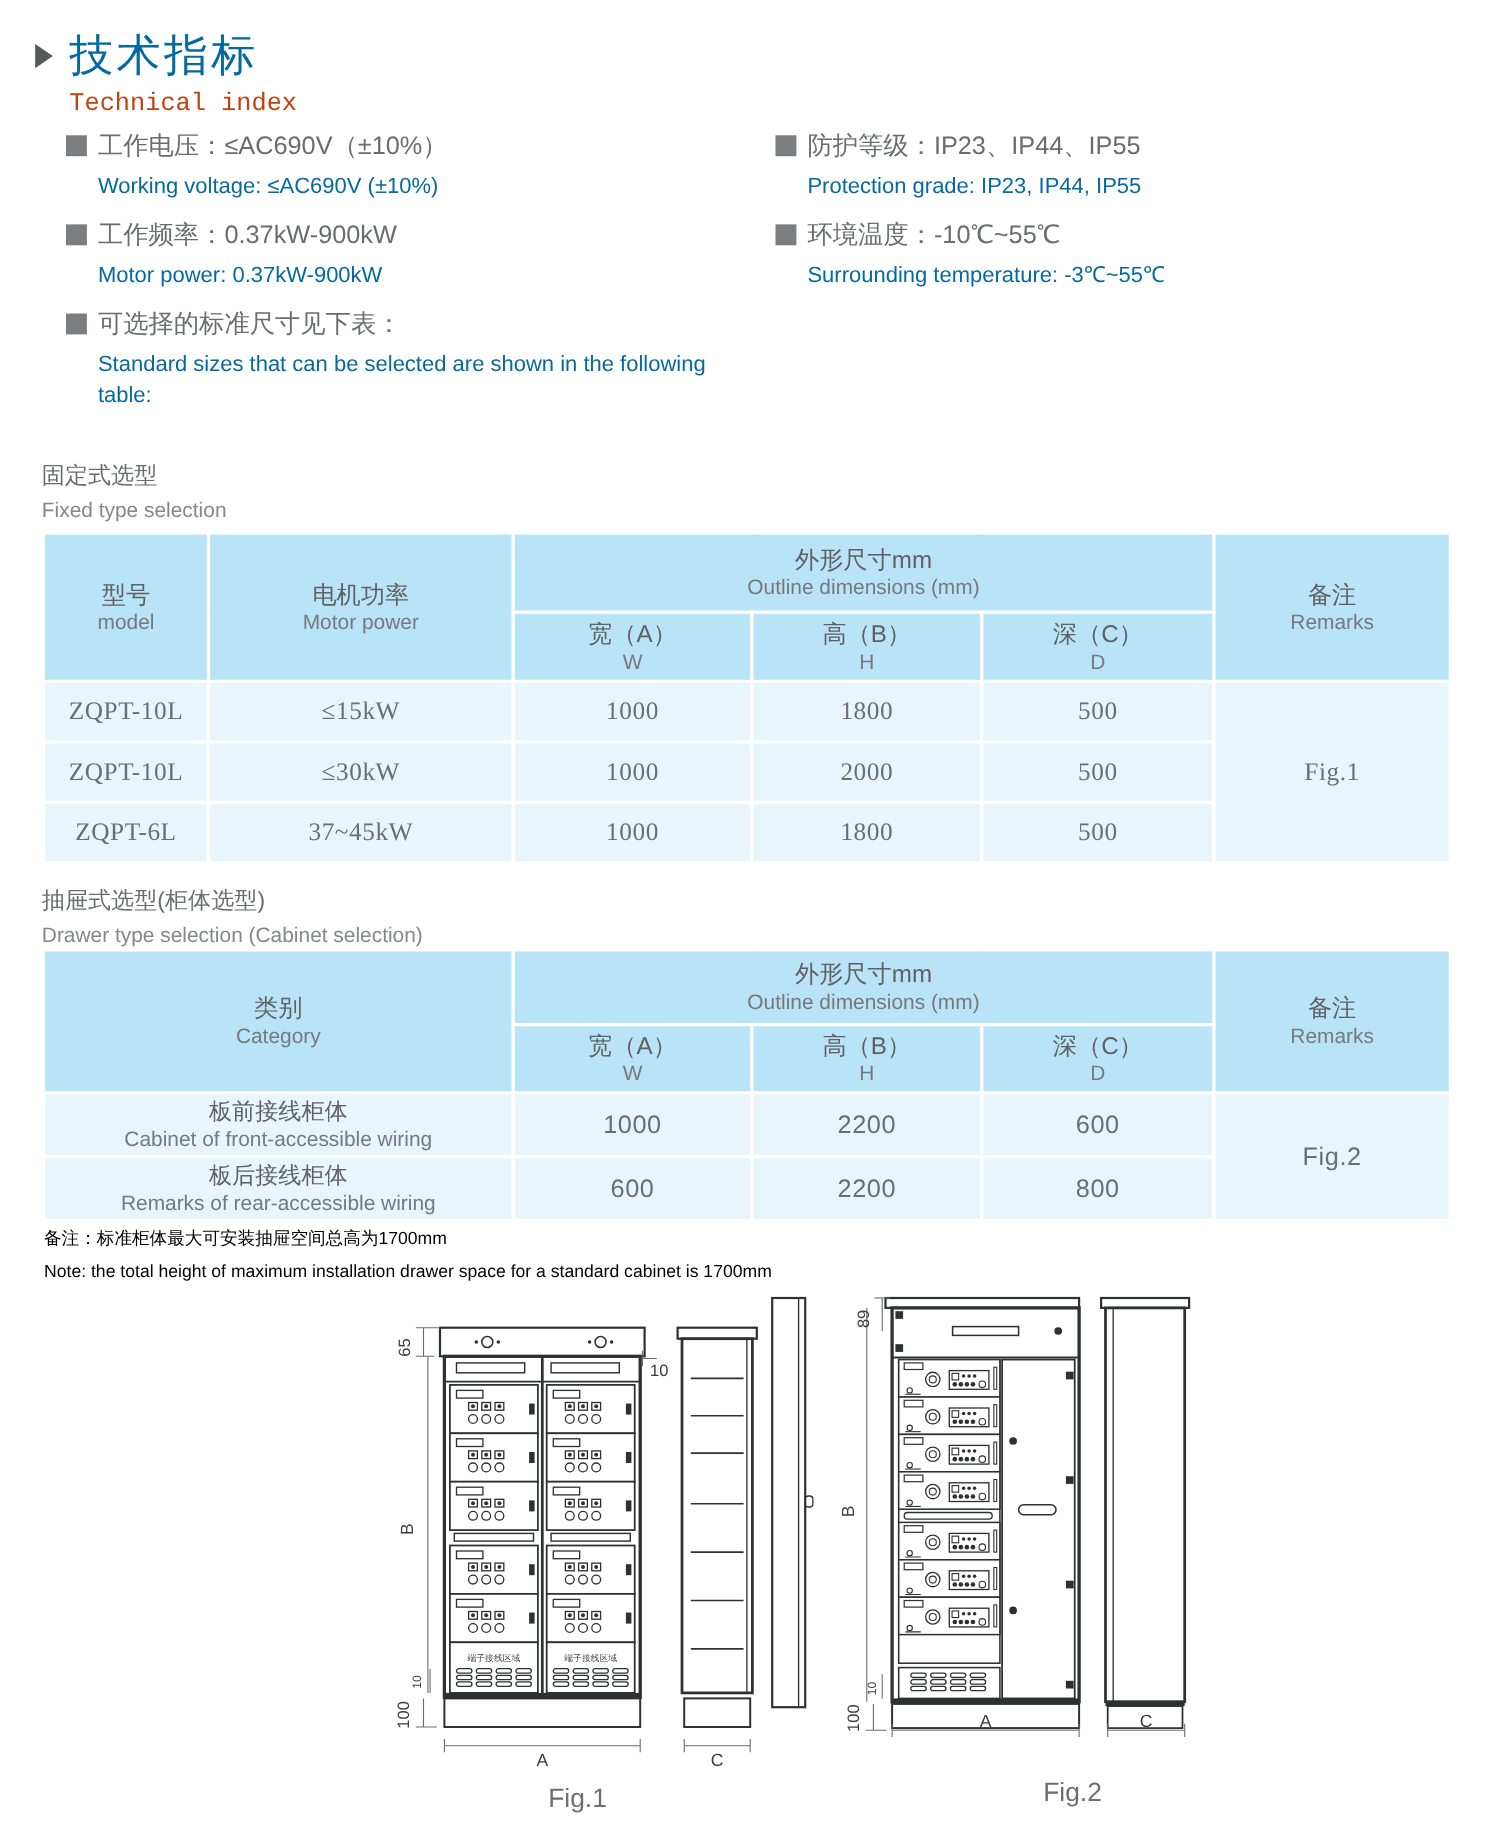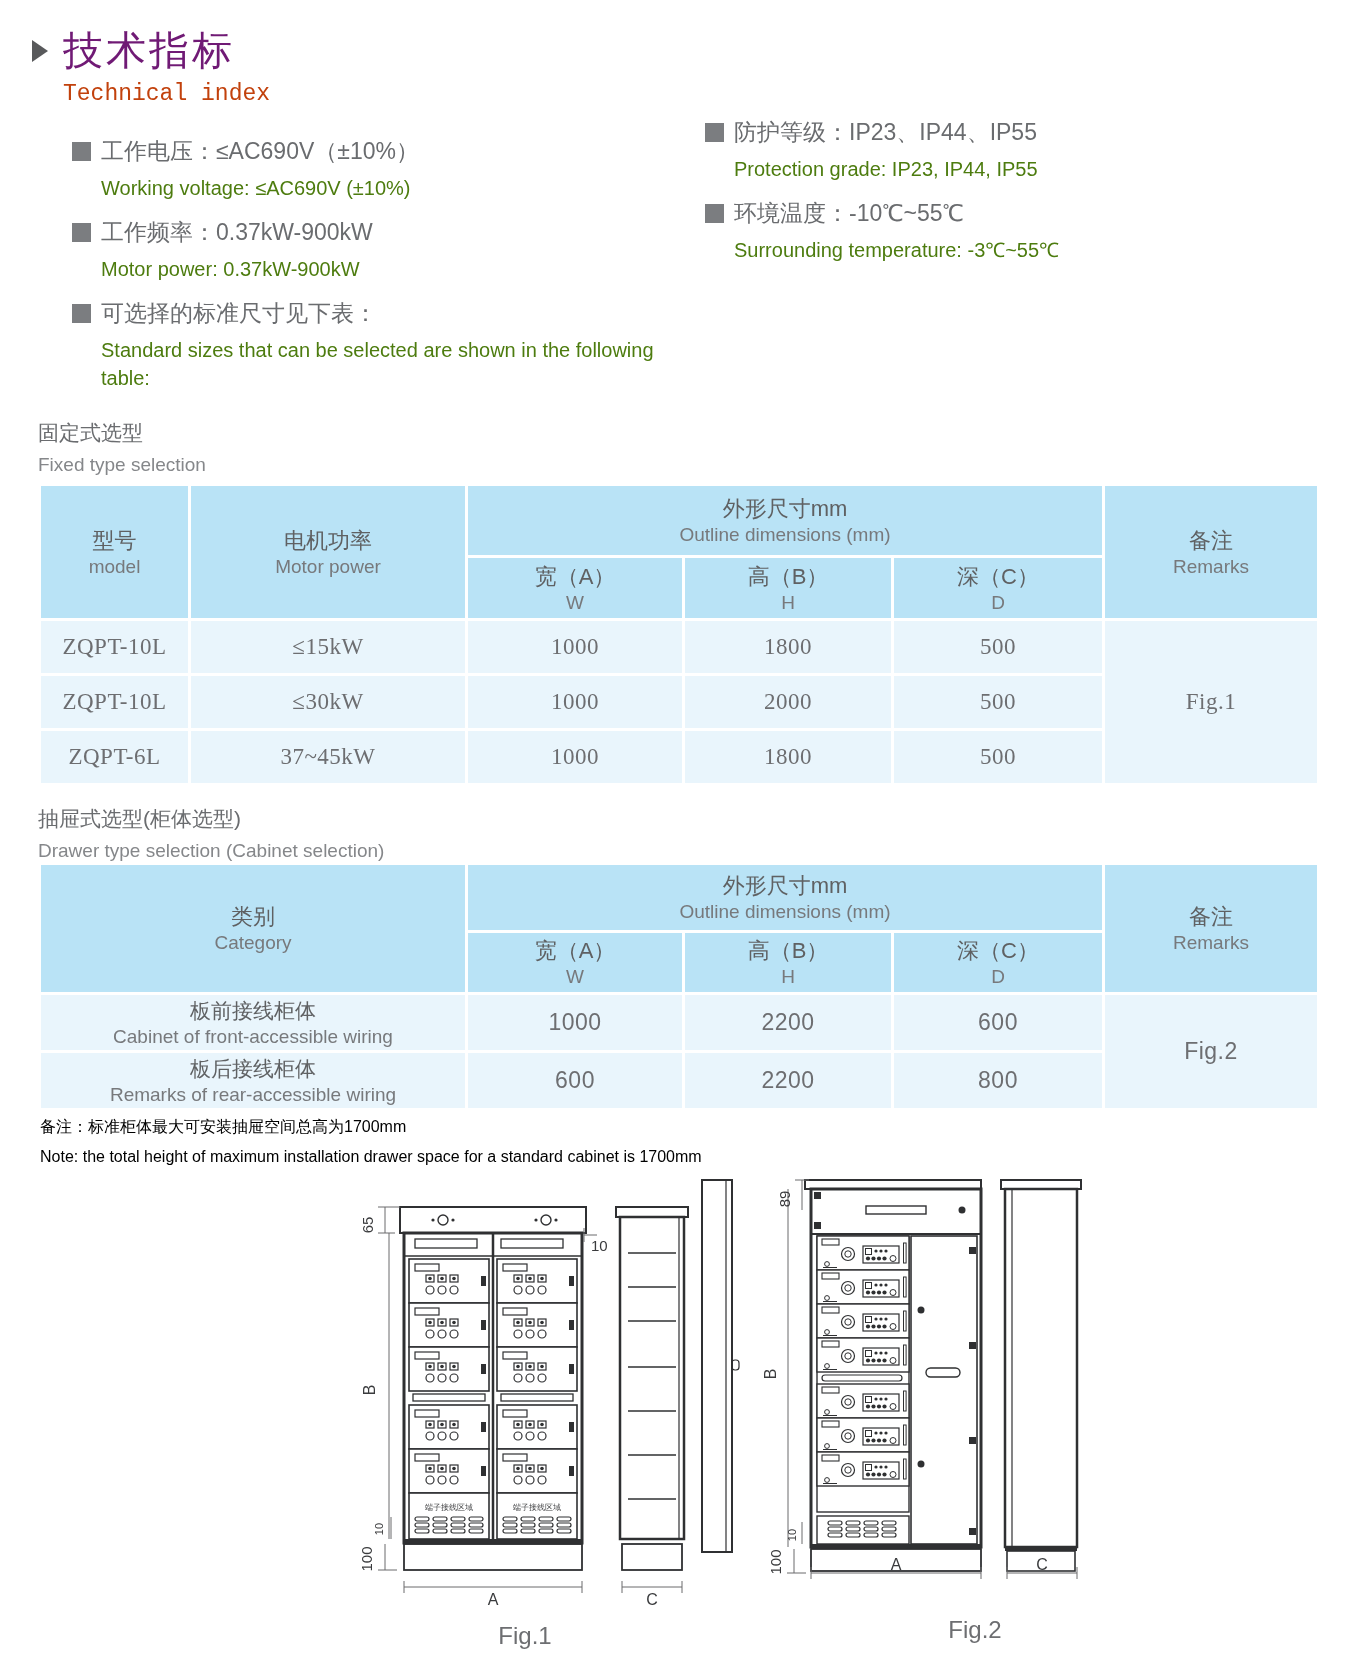--- a/index.html
+++ b/index.html
@@ -2,28 +2,28 @@
 <html><head>
 <meta charset="utf-8">
 <style>
   html,body{margin:0;padding:0;background:#fff;}
   .page{position:relative;width:1357px;height:1660px;background:#ffffff;overflow:hidden;
         font-family:"Liberation Sans",sans-serif;color:#6d6e71;}
   
   .title-row{position:absolute;top:28px;left:32px;display:flex;align-items:flex-start;gap:15px;}
   .title-arrow{width:0;height:0;border-left:16px solid #58595b;border-top:11px solid transparent;
                border-bottom:11px solid transparent;margin-top:12px;}
-  .title-cn{font-size:40px;line-height:46px;color:#701a75;letter-spacing:3px;font-family:Liberation Serif, serif;}
+  .title-cn{font-size:40px;line-height:46px;color:#0369a1;letter-spacing:3px;}
   .title-en{font-size:23px;line-height:28px;color:#c2410c;margin-top:6px;font-family:Liberation Mono, monospace;}
   
   .spec-col{position:absolute;width:620px;}
   .spec-item{margin-bottom:16px;}
   .spec-cn{display:flex;align-items:center;gap:10px;font-size:23px;line-height:28px;color:#6a6c6f;}
   .bullet{width:19px;height:19px;background:#7b7d80;flex:none;}
-  .spec-en{font-size:20px;line-height:28px;color:#4d7c0f;margin:9px 0 0 29px;}
+  .spec-en{font-size:20px;line-height:28px;color:#0369a1;margin:9px 0 0 29px;}
   
   .section-label{position:absolute;left:38px;}
   .section-cn{font-size:21px;line-height:26px;color:#6a6c6f;}
   .section-en{font-size:19px;line-height:24px;color:#85878a;margin-top:7px;}
   
   .spec-table{position:absolute;left:38px;width:1282px;border-collapse:collapse;table-layout:fixed;}
   .spec-table th,.spec-table td{border:3px solid #ffffff;text-align:center;vertical-align:middle;padding:0;}
   .spec-table th{background:#b9e3f6;font-weight:normal;}
   .spec-table td{background:#e9f5fc;}
   .th-cn{font-size:22px;line-height:29px;color:#5f6163;}
@@ -46,21 +46,21 @@
 <div class="page">
 
   <div class="title-row">
     <div class="title-arrow"></div>
     <div>
       <div class="title-cn">技术指标</div>
       <div class="title-en">Technical index</div>
     </div>
   </div>
 
-  <div class="spec-col" style="top:118px;left:72px;margin-top:19px;">
+  <div class="spec-col" style="top:118px;left:60px;">
     <div class="spec-item">
       <div class="spec-cn">
           <span class="bullet"></span>
           <span>工作电压：≤AC690V（±10%）</span>
         </div>
       <div class="spec-en">Working voltage: ≤AC690V (±10%)</div>
     </div>
     <div class="spec-item">
       <div class="spec-cn">
           <span class="bullet"></span>

